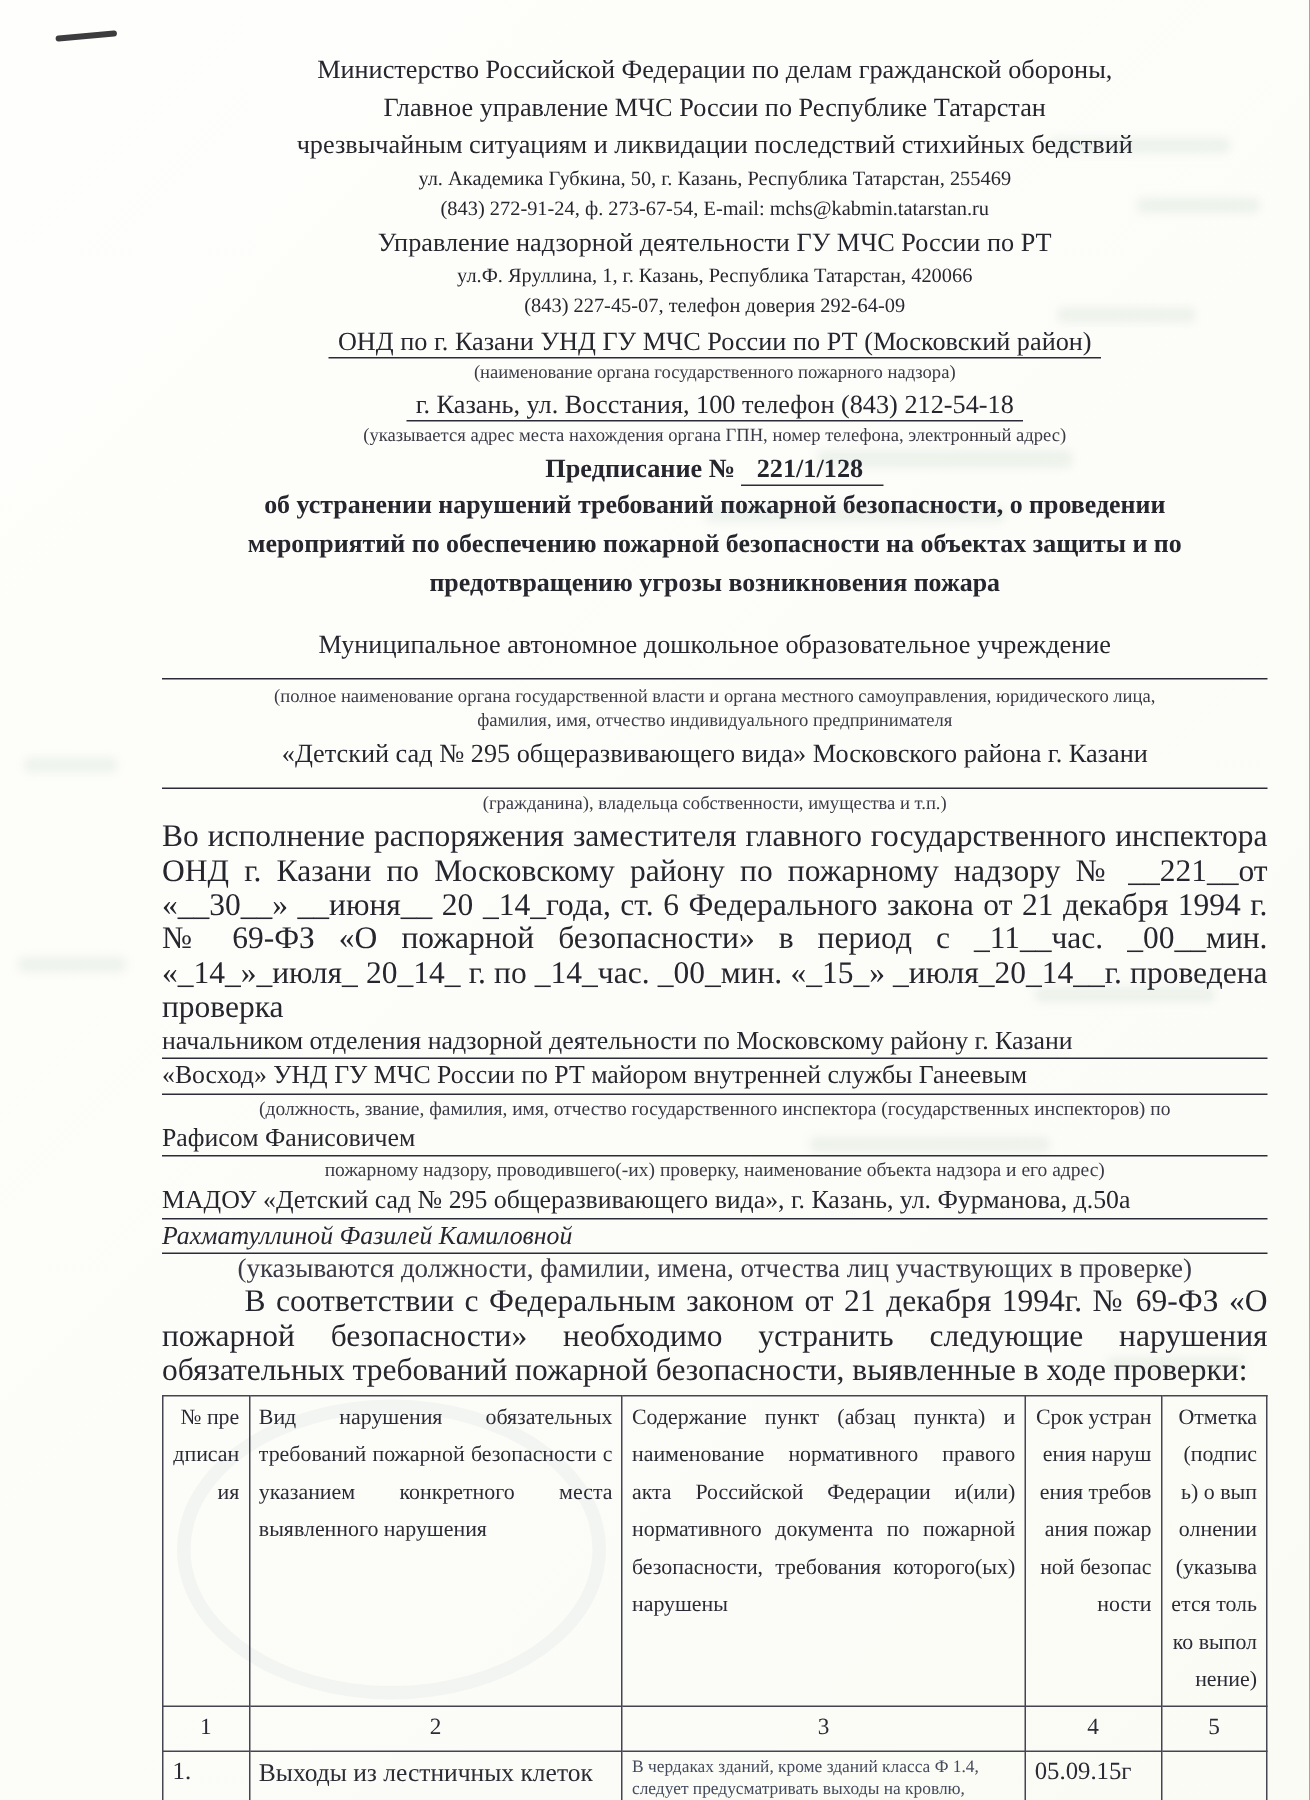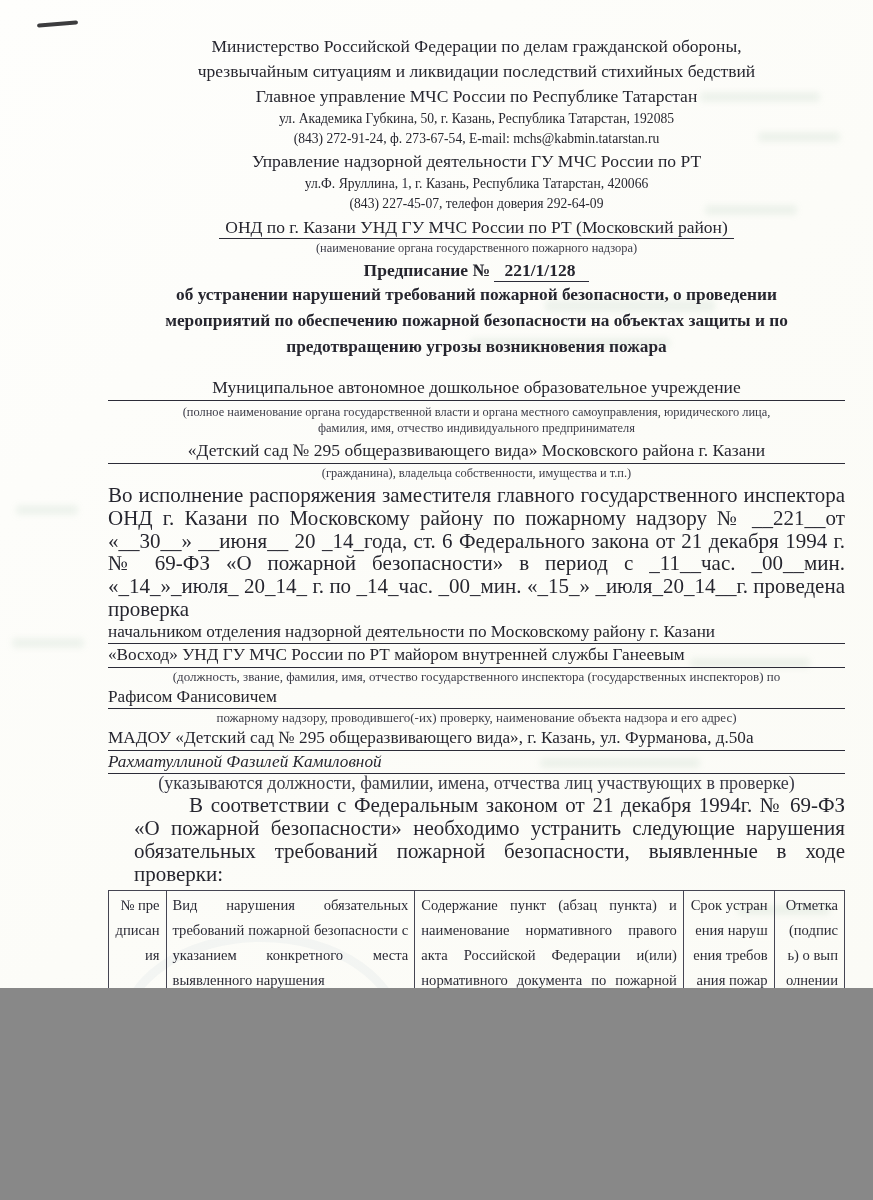--- a/index.html
+++ b/index.html
@@ -1,35 +1,35 @@
 <!DOCTYPE html>
 <html><head>
 <meta charset="utf-8">
 <style>
   html,body { margin:0; padding:0; background:#888; }
   .page {
     position: relative;
-    width: 873px; height: 988px;
+    width: 873px; height: 1200px;
     margin: 0 auto;
     background: linear-gradient(135deg, #fefefc 0%, #fcfcf8 55%, #fbfbf6 100%);
     font-family: "Liberation Serif", "DejaVu Serif", serif;
     color: #26262f;
     overflow: hidden;
   }
   .content { position:absolute; left:108px; top:34px; width:737px; }
   .center { text-align:center; }
   .h1 { font-size:17.5px; line-height:25px; }
   .addr { font-size:13.6px; line-height:20px; }
   .cap { font-size:12.4px; line-height:16px; color:#3b3b47;text-align:center; }
   .u-inline { border-bottom:1.2px solid #2c2c38; padding:0 6px 1px 6px; }
   .u-block { border-bottom:1.2px solid #2c2c38; }
   .bold { font-weight:bold; }
   .title-line { font-size:17.5px; line-height:24px; margin-top:2px; }
   .subtitle { font-size:17.3px; line-height:26px; font-weight:bold; width:700px; margin:0 auto; }
-  .orgname { font-size:17.5px; line-height:24px; padding-bottom:1px; }
+  .orgname { font-size:17.5px; line-height:24px; padding-bottom:11px; }
   .body-p { font-size:21px; line-height:22.8px; text-align:justify; }
   .line17 { font-size:17.2px; line-height:22.5px; }
   .italic { font-style:italic; }
   .indent { text-indent:55px; }
   table.viol {
     border-collapse:collapse; width:737px; margin-top:5px;
     color:#2b2b36;
   }
   table.viol td {
     border:1.3px solid #454552;
@@ -64,31 +64,35 @@
   <div class="smudge" style="left:470px; top:338px; width:200px;"></div>
   <div class="smudge" style="left:16px;  top:505px; width:62px;"></div>
   <div class="smudge" style="left:12px;  top:638px; width:72px;"></div>
   <div class="smudge" style="left:690px; top:658px; width:120px;"></div>
   <div class="smudge" style="left:540px; top:758px; width:160px;"></div>
   <div class="smudge" style="left:738px; top:905px; width:92px;"></div>
 
   <div class="content">
 
     <div class="center h1">Министерство Российской Федерации по делам гражданской обороны,</div>
+    <div class="center h1">Главное управление МЧС России по Республике Татарстан</div>
     <div class="center h1">чрезвычайным ситуациям и ликвидации последствий стихийных бедствий</div>
-    <div class="center h1">Главное управление МЧС России по Республике Татарстан</div>
-    <div class="center addr">ул. Академика Губкина, 50, г. Казань, Республика Татарстан, 192085</div>
+    <div class="center addr">ул. Академика Губкина, 50, г. Казань, Республика Татарстан, 255469</div>
     <div class="center addr">(843) 272-91-24, ф. 273-67-54, E-mail: mchs@kabmin.tatarstan.ru</div>
     <div class="center h1">Управление надзорной деятельности ГУ МЧС России по РТ</div>
     <div class="center addr">ул.Ф. Яруллина, 1, г. Казань, Республика Татарстан, 420066</div>
     <div class="center addr">(843) 227-45-07, телефон доверия 292-64-09</div>
     <div class="center h1" style="margin-top:1px;">
       <span class="u-inline">ОНД по г. Казани УНД ГУ МЧС России по РТ (Московский район)</span>
     </div>
     <div class="center cap">(наименование органа государственного пожарного надзора)</div>
+    <div class="center h1" style="margin-top:1px;">
+      <span class="u-inline">г. Казань, ул. Восстания, 100 телефон (843) 212-54-18</span>
+    </div>
+    <div class="center cap">(указывается адрес места нахождения органа ГПН, номер телефона, электронный адрес)</div>
 
     <div class="center title-line bold">
       <span>Предписание №</span>
       <span class="u-inline" style="padding:0 14px 1px 10px;">221/1/128</span>
     </div>
     <div class="center subtitle">об устранении нарушений требований пожарной безопасности, о проведении мероприятий по обеспечению пожарной безопасности на объектах защиты и по предотвращению угрозы возникновения пожара</div>
 
     <div class="center orgname u-block" style="margin-top:15px;">Муниципальное автономное дошкольное образовательное учреждение</div>
     <div class="center cap" style="margin-top:3px;">(полное наименование органа государственной власти и органа местного самоуправления, юридического лица,</div>
     <div class="center cap">фамилия, имя, отчество индивидуального предпринимателя</div>
@@ -100,21 +104,21 @@
     <div class="line17 u-block">начальником отделения надзорной деятельности по Московскому району г. Казани</div>
     <div class="line17 u-block">«Восход» УНД ГУ МЧС России по РТ майором внутренней службы Ганеевым</div>
     <div class="cap" style="font-size:13px; line-height:18px;">(должность, звание, фамилия, имя, отчество  государственного инспектора (государственных инспекторов) по</div>
     <div class="line17 u-block">Рафисом Фанисовичем</div>
     <div class="center cap" style="font-size:13px; line-height:18px;">пожарному надзору, проводившего(-их) проверку, наименование объекта  надзора и его адрес)</div>
     <div class="line17 u-block">МАДОУ «Детский сад № 295 общеразвивающего вида», г. Казань, ул. Фурманова, д.50а</div>
 
     <div class="line17 italic u-block">Рахматуллиной Фазилей Камиловной</div>
     <div class="center cap" style="font-size:18px; line-height:18px;">(указываются должности, фамилии, имена, отчества лиц участвующих в проверке)</div>
 
-    <div class="body-p indent" style="margin-top:2px;margin-left:26px;">В соответствии с Федеральным законом от 21 декабря 1994г. № 69-ФЗ «О пожарной безопасности» необходимо устранить следующие нарушения обязательных требований пожарной безопасности, выявленные в ходе проверки:</div>
+    <div class="body-p indent" style="margin-top:2px;">В соответствии с Федеральным законом от 21 декабря 1994г. № 69-ФЗ «О пожарной безопасности» необходимо устранить следующие нарушения обязательных требований пожарной безопасности, выявленные в ходе проверки:</div>
 
     <table class="viol">
       <tbody>
           <tr>
         <td class="th-narrow" style="width:45px;">№ предписания</td>
         <td class="th" style="width:238px;">Вид нарушения обязательных требований пожарной безопасности с указанием конкретного места выявленного нарушения</td>
         <td class="th" style="width:258px;">Содержание пункт (абзац пункта) и наименование нормативного правого акта Российской Федерации и(или) нормативного документа по пожарной безопасности, требования которого(ых) нарушены</td>
         <td class="th-narrow" style="width:78px;">Срок устранения нарушения требования пожарной безопасности</td>
         <td class="th-narrow" style="width:58px;">Отметка (подпись) о выполнении (указывается только выполнение)</td>
       </tr>

